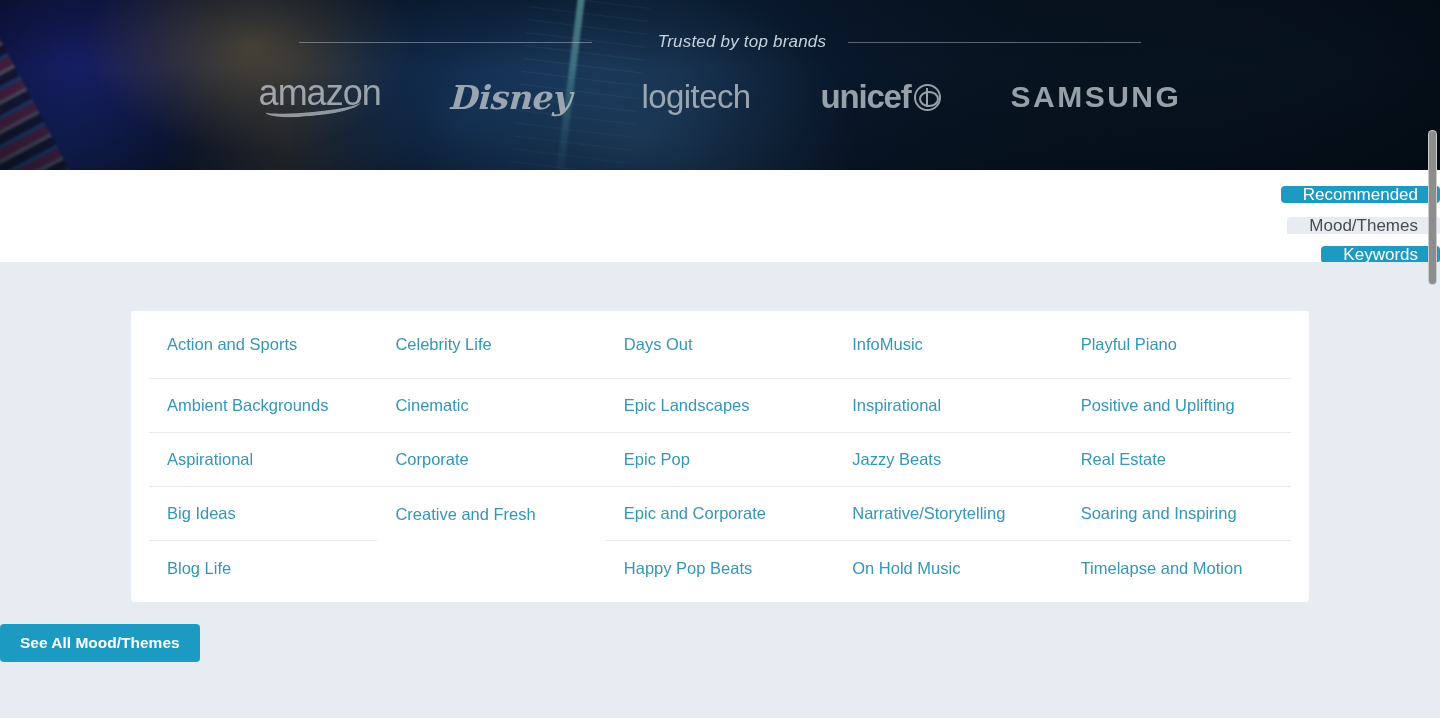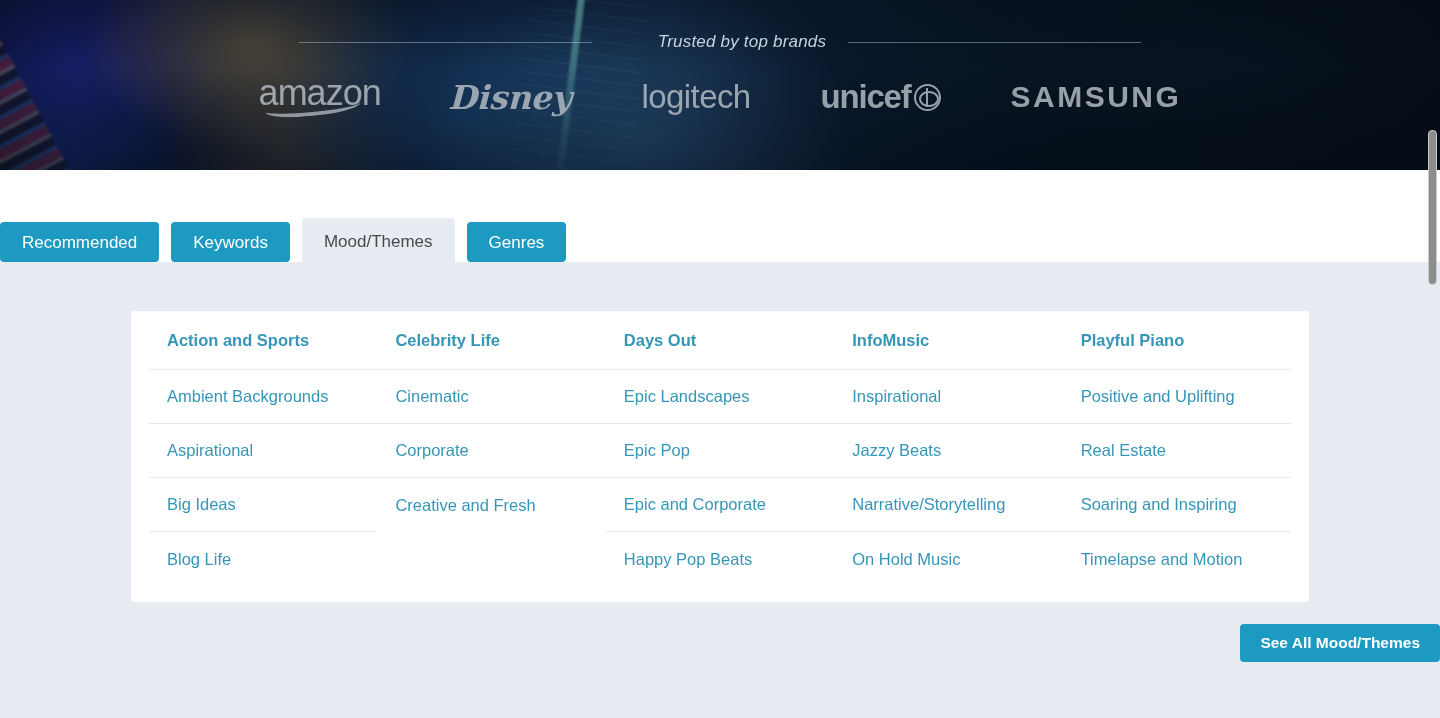--- a/index.html
+++ b/index.html
@@ -207,21 +207,23 @@
     background: #ffffff;
   }
 
   .tabs {
     position: absolute;
     top: 218px; left: 0;
     width: 1440px;
     height: 46px;
     display: flex;
     align-items: flex-end;
+    justify-content: center;
     gap: 12px;
+    flex-direction: column;
   }
   .tab {
     height: 44px;
     padding: 0 22px;
     display: flex;
     align-items: center;
     justify-content: center;
     font-size: 17px;
     font-family: "Liberation Sans", sans-serif;
     border: 0;
@@ -272,37 +274,37 @@
   }
   .col + .col { }
   .cell {
     height: 54px;
     display: flex;
     align-items: center;
     padding-left: 18px;
     padding-right: 10px;
     border-bottom: 1px solid #e9e9e9;
   }
-  .cell:first-child { height: 59px; font-weight: bold; }
+  .cell:first-child { height: 68px; }
   .cell:last-child { border-bottom: none; }
   .cell a {
     color: #3596b8;
     font-size: 16.5px;
     font-family: "Liberation Sans", sans-serif;
     text-decoration: none;
     white-space: nowrap;
     cursor: pointer;
   }
 
   .see-all-wrap {
     position: absolute;
     top: 362px; left: 0;
     width: 1440px;
     display: flex;
-    justify-content: flex-end;
+    justify-content: flex-start;
   }
   .see-all {
     background: #1c9ac2;
     color: #ffffff;
     border: 0;
     border-radius: 4px;
     height: 38px;
     padding: 0 20px;
     font-size: 15.5px;
     font-weight: 700;
@@ -360,22 +362,22 @@
           <span class="unicef-globe"></span>
         </div>
       <div class="logo logo-samsung">SAMSUNG</div>
     </div>
   </div>
 
   <div class="white-band"></div>
 
   <div class="tabs">
     <button class="tab inactive">Recommended</button>
+    <button class="tab active">Mood/Themes</button>
     <button class="tab inactive">Keywords</button>
-    <button class="tab active">Mood/Themes</button>
     <button class="tab inactive">Genres</button>
   </div>
 
   <div class="content">
 
     <div class="card">
 
       <div class="col">
         <div class="cell">
             <a>Action and Sports</a>

